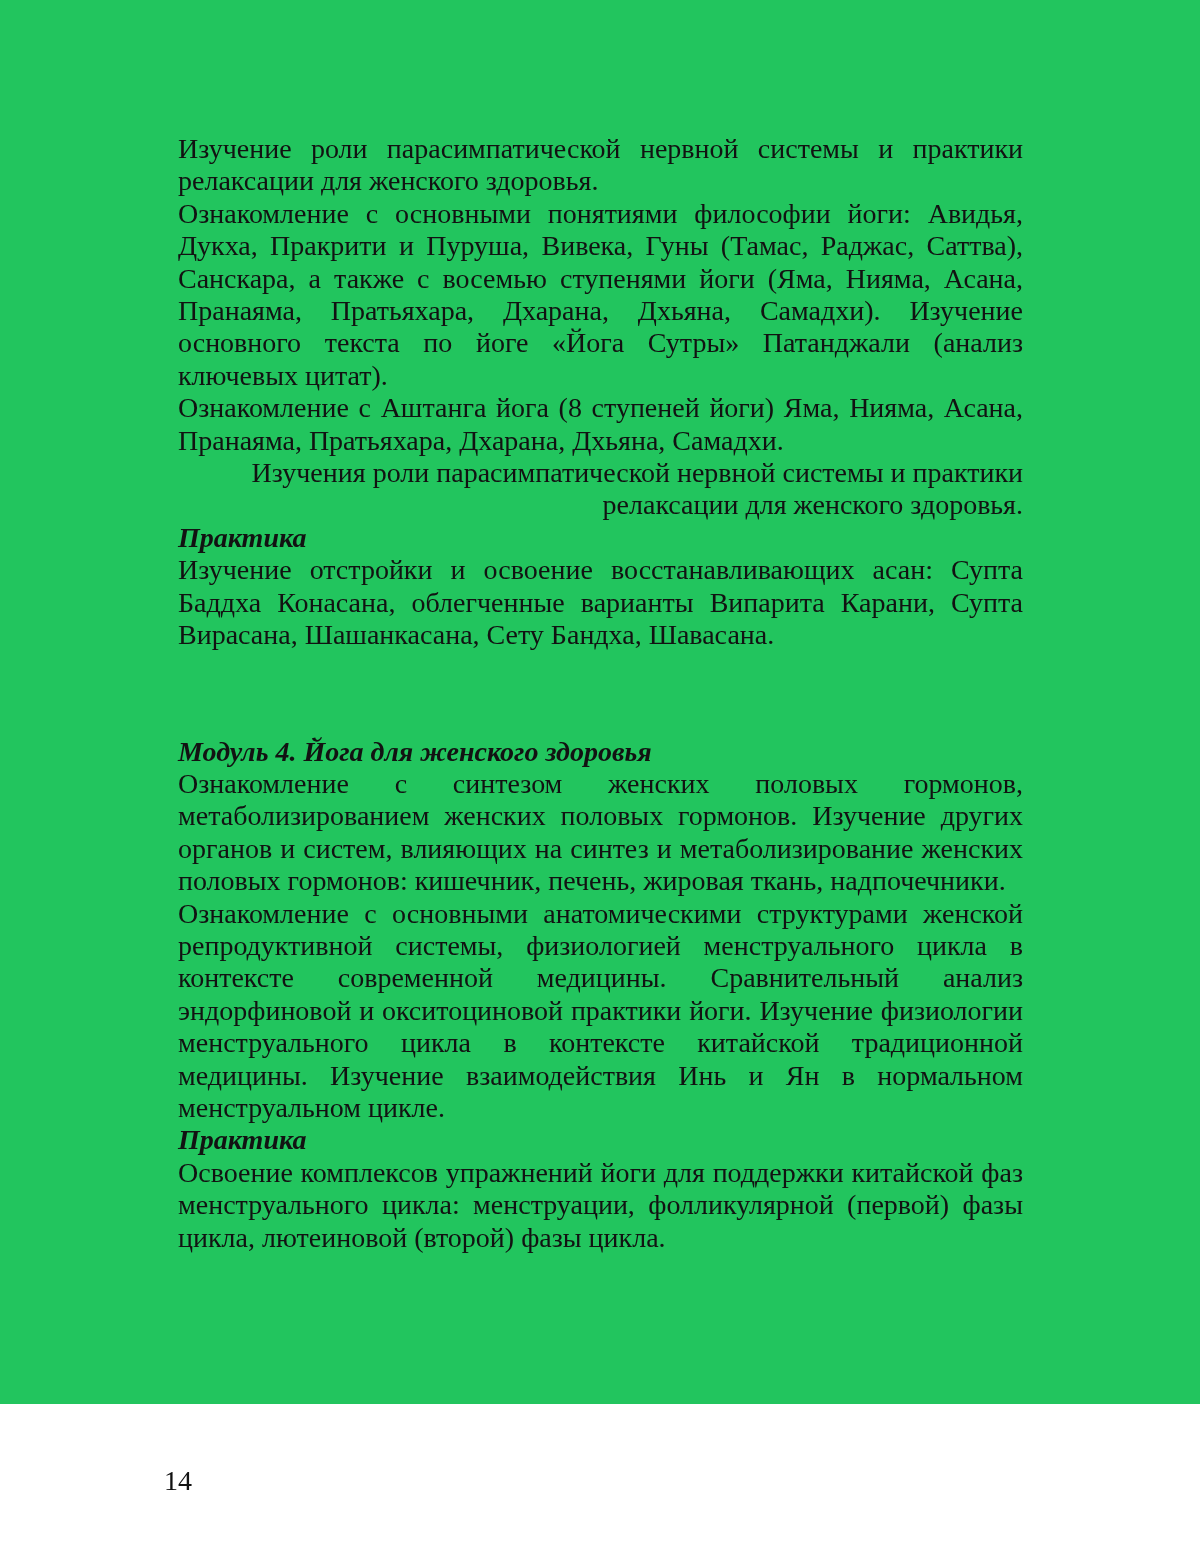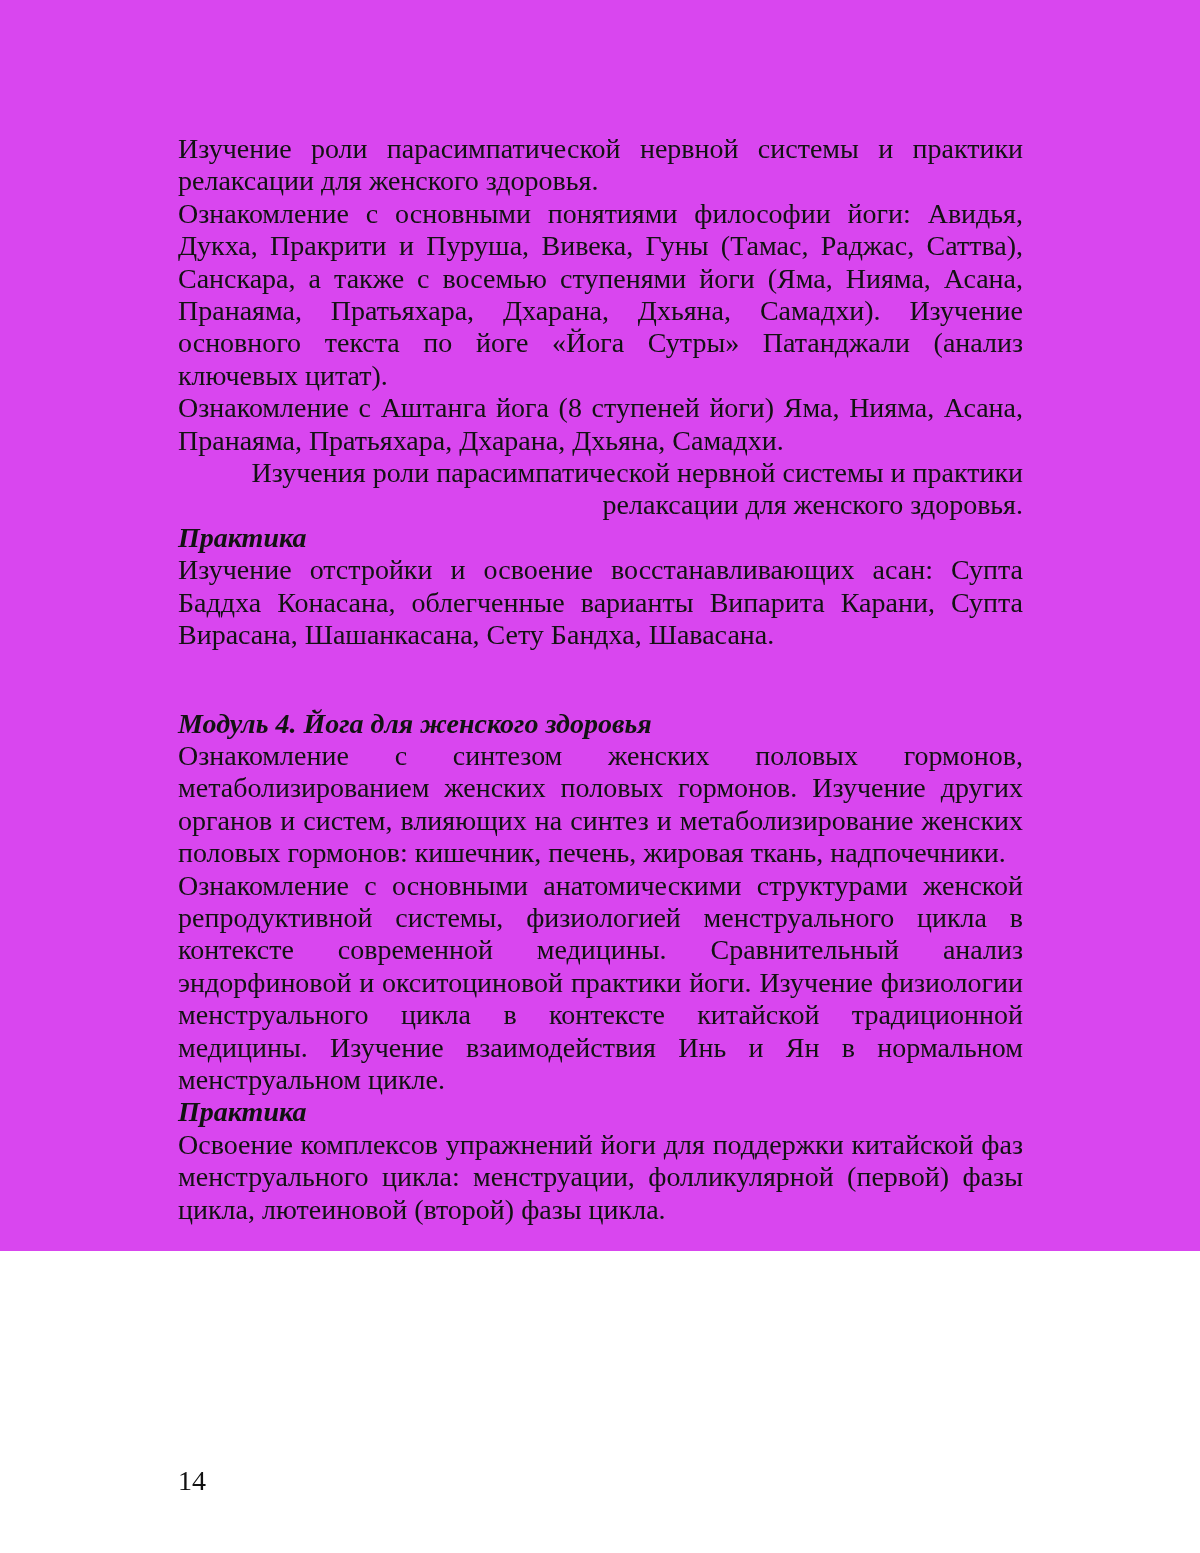--- a/index.html
+++ b/index.html
@@ -12,22 +12,22 @@
     height: 1553px;
     position: relative;
     font-family: "Liberation Serif", "DejaVu Serif", serif;
     color: #121212;
     overflow: hidden;
   }
   .page {
     position: absolute;
     left: 0; top: 0;
     width: 1200px;
-    height: 1251px;
-    background: #d946ef;
+    height: 1404px;
+    background: #22c55e;
   }
   .text-block {
     position: absolute;
     left: 178px;
     top: 133px;
     width: 845px;
     font-size: 28px;
     line-height: 32.4px;
   }
   .text-block p {
@@ -40,25 +40,25 @@
   }
   p.align-left {
     text-align: right;
   }
   p.heading {
     font-weight: bold;
     text-align: left;
     font-style: italic;
   }
   p.section-gap {
-    margin-top: 56px;
+    margin-top: 84px;
   }
   .page-number {
     position: absolute;
-    left: 178px;
+    left: 164px;
     top: 1465px;
     font-size: 28px;
     line-height: 32.4px;
     color: #121212;
   }
 </style>
 </head>
 <body>
 
 <div class="page">

